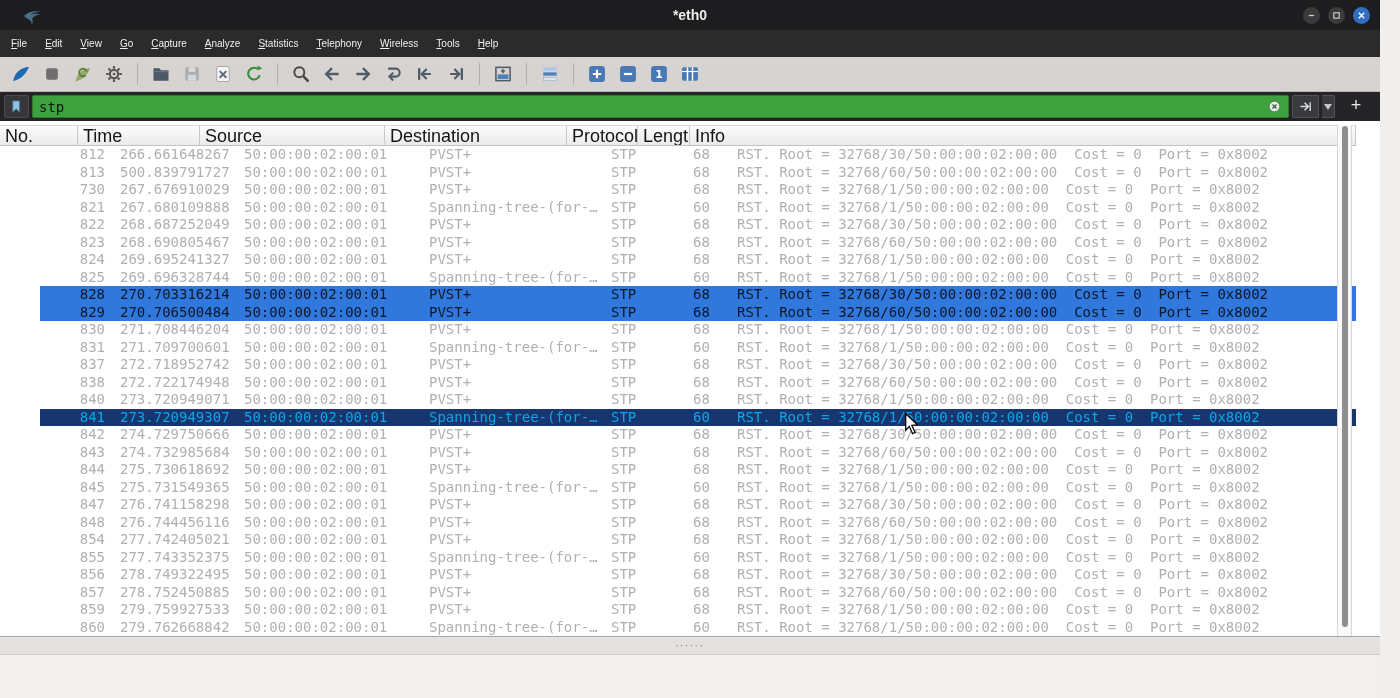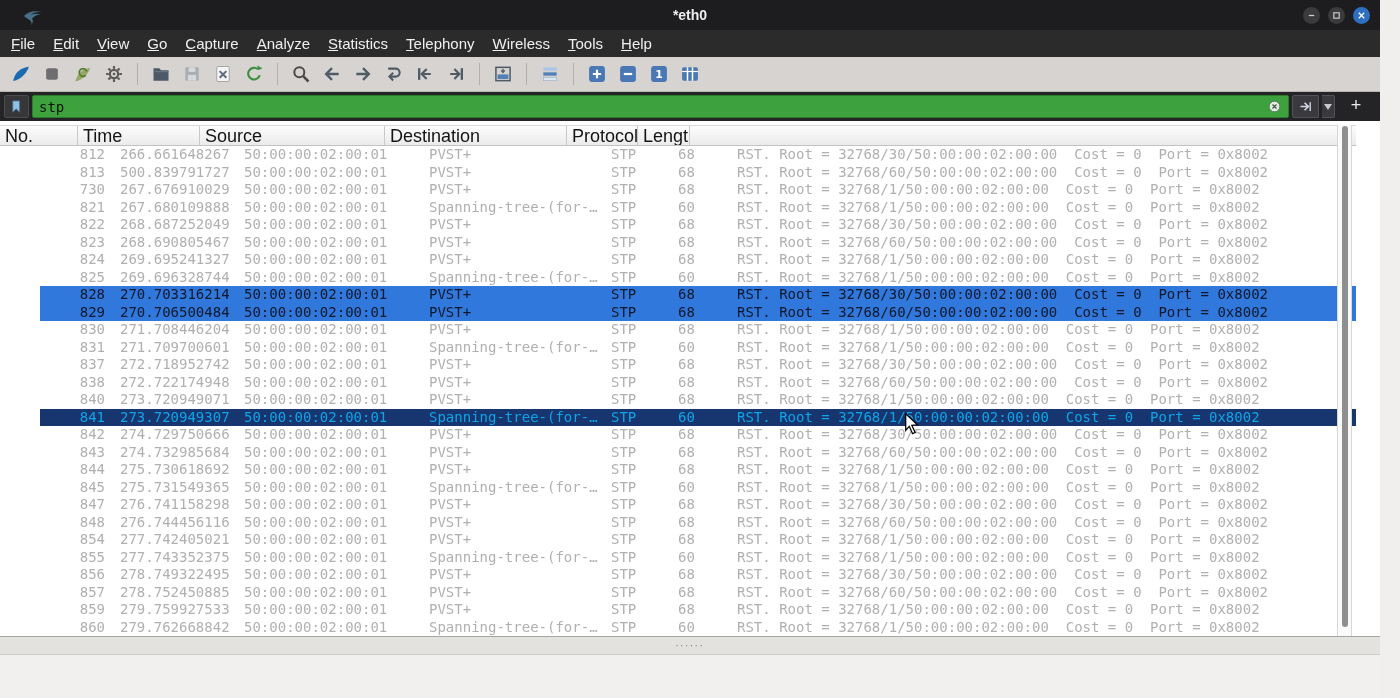--- a/index.html
+++ b/index.html
@@ -10,21 +10,21 @@
   .titlebar { flex:0 0 30px; background:#1d1d1f; display:flex; align-items:center; padding:0 10px; position:relative; }
   .kali-logo { width:22px; height:22px; margin-left:12px; z-index:2; }
   .win-title { position:absolute; left:0; right:0; text-align:center; color:#ededed; font-weight:bold; font-size:14px; }
   .winbtns { margin-left:auto; display:flex; gap:8px; z-index:2; }
   .winbtn { width:17px; height:17px; border-radius:50%; background:#3b3b3e; display:flex; align-items:center; justify-content:center; cursor:default; }
   .winbtn.close { background:#2f6fc1; }
   .winbtn svg { width:9px; height:9px; }
 
   
   .menubar { flex:0 0 27px; background:#2b2b2b; display:flex; align-items:center; padding-left:2px; }
-  .menu-item { color:#f0f0f0; font-size:15px; padding:4px 9px; white-space:nowrap; }
+  .menu-item { color:#f0f0f0; font-size:10px; padding:4px 9px; white-space:nowrap; }
   .menu-item u { text-decoration:underline; }
 
   
   .toolbar { flex:0 0 35px; background:#d6d3d0; border-bottom:1px solid #b9b6b2; display:flex; align-items:center; padding:0 8px; gap:5px; }
   .tool-btn { width:26px; height:26px; display:flex; align-items:center; justify-content:center; border-radius:3px; }
   .tool-btn svg { width:20px; height:20px; }
   .tool-sep { width:1px; height:22px; background:#b2afab; margin:0 5px; }
 
   
   .filterbar { flex:0 0 29px; background:#242426; display:flex; align-items:center; padding:0 4px; gap:3px; }
@@ -47,21 +47,21 @@
   .header-row { height:21px; line-height:20px; background:linear-gradient(#fcfcfc,#ebebeb); border-bottom:1px solid #c2c2c2; border-top:1px solid #d8d8d8; }
   .hcell { font-size:18px; color:#141414; padding-left:5px; border-right:1px solid #c9c9c9; overflow:hidden; white-space:nowrap; }
   .rows { height:490px; overflow:hidden;margin-left:40px; }
   .prow { height:17.5px; line-height:17.5px; font-family:"DejaVu Sans Mono",monospace; font-size:14px; color:var(--row-dim,#b0b0b0); white-space:pre; }
   .prow > div { overflow:hidden; }
   .prow.selected { background:var(--selection-bg,#3078dc); color:#0f172a; }
   .prow.current  { background:var(--current-bg,#17356e); color:#0ea5e9; }
   .c-no   { text-align:right; padding-right:13px; }
   .c-time { padding-left:2px; }
   .c-src, .c-dst, .c-proto { padding-left:4px; }
-  .c-len  { text-align:left; padding-right:5px; }
+  .c-len  { text-align:center; padding-right:5px; }
   .c-info { padding-left:7px; }
 
   .vscrollbar { position:absolute; top:4px; right:28px; width:15px; height:511px; background:#fafafa; border-left:1px solid #d7d7d7; border-right:1px solid #d7d7d7; }
   .vscroll-thumb { position:absolute; left:4px; width:6px; top:1px; height:98%; background:#8f8f8f; border-radius:3px; }
 
   
   .splitter { flex:0 0 18px; background:#e4e2df; border-top:1px solid #a6a6a6; display:flex; align-items:center; justify-content:center; }
   .splitter-dots { color:#7b7b7b; font-size:9px; letter-spacing:2px; line-height:8px; font-family:"DejaVu Sans",sans-serif; }
   .bottom-pane { flex:1; background:#f1f0ee; border-top:1px solid #cfcdca; }
 
@@ -272,20 +272,21 @@
 
   <div class="main">
     <div class="list-wrap">
       <div class="header-row grid-cols" id="header-row">
           <div class="hcell">No.</div>
           <div class="hcell">Time</div>
           <div class="hcell">Source</div>
           <div class="hcell">Destination</div>
           <div class="hcell">Protocol</div>
           <div class="hcell">Length</div>
+          <div class="hcell">Info</div>
         </div>
       <div class="rows" id="rows">
           <div class="prow grid-cols"><div class="c-no">812</div><div class="c-time">266.661648267</div><div class="c-src">50:00:00:02:00:01</div><div class="c-dst">PVST+</div><div class="c-proto">STP</div><div class="c-len">68</div><div class="c-info">RST. Root = 32768/30/50:00:00:02:00:00  Cost = 0  Port = 0x8002</div></div>
           <div class="prow grid-cols"><div class="c-no">813</div><div class="c-time">500.839791727</div><div class="c-src">50:00:00:02:00:01</div><div class="c-dst">PVST+</div><div class="c-proto">STP</div><div class="c-len">68</div><div class="c-info">RST. Root = 32768/60/50:00:00:02:00:00  Cost = 0  Port = 0x8002</div></div>
           <div class="prow grid-cols"><div class="c-no">730</div><div class="c-time">267.676910029</div><div class="c-src">50:00:00:02:00:01</div><div class="c-dst">PVST+</div><div class="c-proto">STP</div><div class="c-len">68</div><div class="c-info">RST. Root = 32768/1/50:00:00:02:00:00  Cost = 0  Port = 0x8002</div></div>
           <div class="prow grid-cols"><div class="c-no">821</div><div class="c-time">267.680109888</div><div class="c-src">50:00:00:02:00:01</div><div class="c-dst">Spanning-tree-(for-…</div><div class="c-proto">STP</div><div class="c-len">60</div><div class="c-info">RST. Root = 32768/1/50:00:00:02:00:00  Cost = 0  Port = 0x8002</div></div>
           <div class="prow grid-cols"><div class="c-no">822</div><div class="c-time">268.687252049</div><div class="c-src">50:00:00:02:00:01</div><div class="c-dst">PVST+</div><div class="c-proto">STP</div><div class="c-len">68</div><div class="c-info">RST. Root = 32768/30/50:00:00:02:00:00  Cost = 0  Port = 0x8002</div></div>
           <div class="prow grid-cols"><div class="c-no">823</div><div class="c-time">268.690805467</div><div class="c-src">50:00:00:02:00:01</div><div class="c-dst">PVST+</div><div class="c-proto">STP</div><div class="c-len">68</div><div class="c-info">RST. Root = 32768/60/50:00:00:02:00:00  Cost = 0  Port = 0x8002</div></div>
           <div class="prow grid-cols"><div class="c-no">824</div><div class="c-time">269.695241327</div><div class="c-src">50:00:00:02:00:01</div><div class="c-dst">PVST+</div><div class="c-proto">STP</div><div class="c-len">68</div><div class="c-info">RST. Root = 32768/1/50:00:00:02:00:00  Cost = 0  Port = 0x8002</div></div>
           <div class="prow grid-cols"><div class="c-no">825</div><div class="c-time">269.696328744</div><div class="c-src">50:00:00:02:00:01</div><div class="c-dst">Spanning-tree-(for-…</div><div class="c-proto">STP</div><div class="c-len">60</div><div class="c-info">RST. Root = 32768/1/50:00:00:02:00:00  Cost = 0  Port = 0x8002</div></div>

